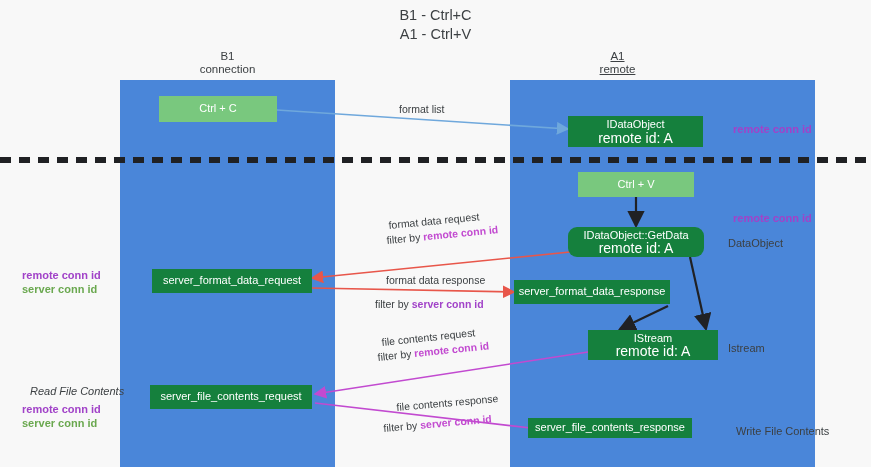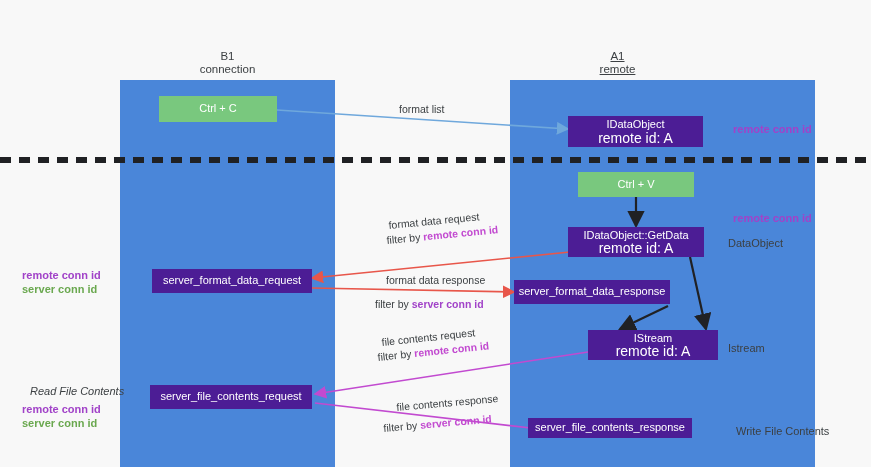--- a/index.html
+++ b/index.html
@@ -60,21 +60,21 @@
     flex-direction: column;
     align-items: center;
     justify-content: center;
     text-align: center;
     color: #ffffff;
     font-size: 11px;
     line-height: 13.5px;
     padding: 2px 20px;
   }
   .node.green  { background: #79c87e; }
-  .node.orange { background: #4c1d95; }
+  .node.orange { background: #15803d; }
   .node .l2 { font-size: 14px; }
 
   
   .ann {
     font-size: 11px;
     line-height: 14px;
     white-space: pre;
   }
   .ann.purple { color: #a142c8; font-weight: bold; }
   .ann.green  { color: #6aa84f; font-weight: bold; }
@@ -99,20 +99,22 @@
   }
 </style>
 </head>
 <body>
 
 <div id="canvas">
 
   <div class="abs lane" id="lane-b1"></div>
   <div class="abs lane" id="lane-a1"></div>
 
+  <div class="abs title">B1 - Ctrl+C
+A1 - Ctrl+V</div>
 
   <div class="abs lane-head" style="left:120px; top:50px; width:215px;">B1
 connection</div>
   <div class="abs lane-head" style="left:510px; top:50px; width:215px;text-decoration:underline;">A1
 remote</div>
 
   <svg class="arrows">
     <defs>
       <marker id="ah-blue" markerWidth="8" markerHeight="8" refX="7" refY="4" orient="auto">
         <path d="M0,0 L8,4 L0,8 z" fill="#6fa8dc"></path>
@@ -153,21 +155,21 @@
 
   <div class="abs node orange" style="left:568px; top:116px; width:135px; height:31px;">
     <div>IDataObject</div>
     <div class="l2">remote id: A</div>
   </div>
 
   <div class="abs node green" style="left:578px; top:172px; width:116px; height:25px;align-items:center;">
     <div>Ctrl + V</div>
   </div>
 
-  <div class="abs node orange" style="left:568px; top:227px; width:136px; height:30px;">
+  <div class="abs node orange" style="left:568px; top:227px; width:136px; height:30px;border-radius:9px;">
     <div>IDataObject::GetData</div>
     <div class="l2">remote id: A</div>
   </div>
 
   <div class="abs node orange" style="left:152px; top:269px; width:160px; height:24px;">
     <div>server_format_data_request</div>
   </div>
 
   <div class="abs node orange" style="left:514px; top:280px; width:156px; height:24px;">
     <div>server_format_data_response</div>

